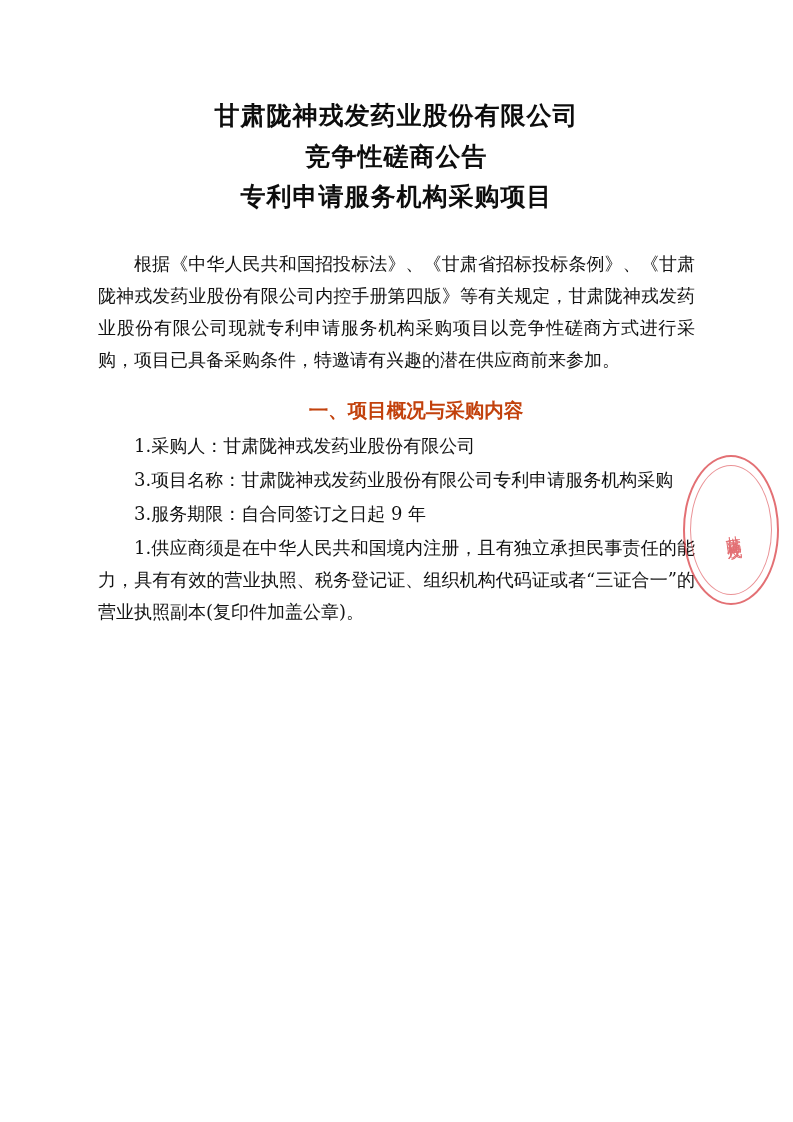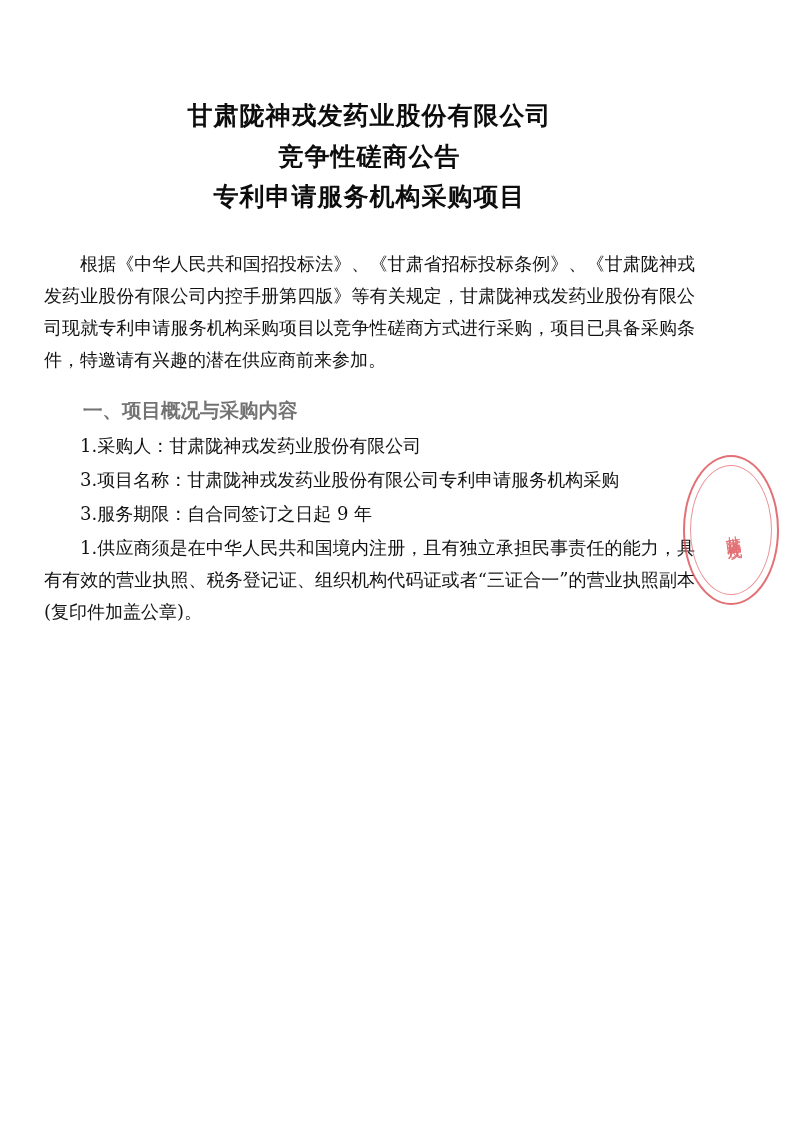--- a/index.html
+++ b/index.html
@@ -13,21 +13,21 @@
     font-family: "DejaVu Serif", "Liberation Serif", serif;
     color: #111111;
     position: relative;
     overflow: hidden;
   }
   .page {
     position: relative;
     width: 793px;
     height: 1122px;
     box-sizing: border-box;
-    padding: 96px 98px 60px 44px;
+    padding: 96px 98px 60px 98px;
   }
   .title-block {
     text-align: center;
     margin-bottom: 30px;
   }
   .title-line {
     font-size: 25px;
     font-weight: bold;
     letter-spacing: 1px;
     line-height: 1.62;
@@ -43,21 +43,22 @@
   }
   .indent2 {
     text-indent: 2em;
   }
   .section-head {
     font-size: 19.5px;
     font-weight: bold;
     line-height: 1.78;
     text-indent: 2em;
     margin: 10px 0 2px 0;
-    color: #737373;
+    color: #c2410c;
+    text-align: center;
   }
   .gap {
     height: 6px;
   }
   
   .seal {
     position: absolute;
     right: 14px;
     top: 455px;
     width: 96px;

